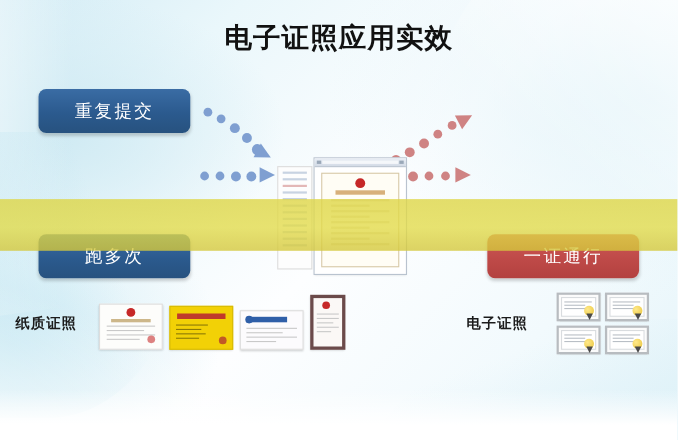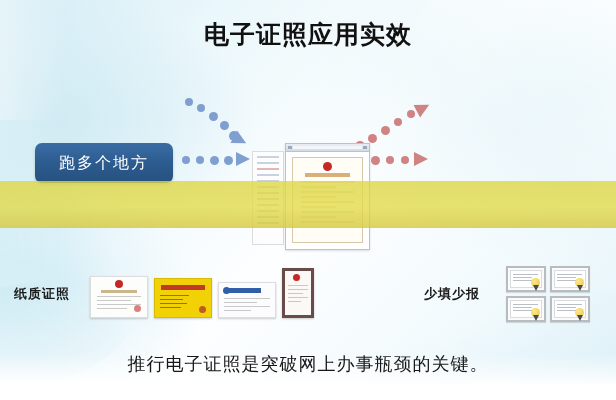--- a/index.html
+++ b/index.html
@@ -134,22 +134,24 @@
 <div id="stage">
 
   <div class="swoosh sw1"></div>
   <div class="swoosh sw2"></div>
   <div class="swoosh sw3"></div>
   <div class="swoosh sw4"></div>
   <div class="swoosh sw5"></div>
 
   <div id="title">电子证照应用实效</div>
 
-  <div class="box blue r2">跑多个地方</div>
-
+  <div class="box blue r1">重复提交</div>
+  <div class="box blue r3">跑多次</div>
+
+  <div class="box red r3">一证通行</div>
 
   <div class="dotpath" id="connectors">
       <div class="dot b" style="left: 185px; top: 98px; width: 8px; height: 8px;"></div>
       <div class="dot b" style="left: 197px; top: 104px; width: 8px; height: 8px;"></div>
       <div class="dot b" style="left: 208.5px; top: 111.5px; width: 9px; height: 9px;"></div>
       <div class="dot b" style="left: 219.5px; top: 120.5px; width: 9px; height: 9px;"></div>
       <div class="dot b" style="left: 229px; top: 131px; width: 10px; height: 10px;"></div>
       <div class="arrowhead" style="left: 233px; top: 133px; border-top: 7px solid transparent; border-bottom: 7px solid transparent; border-left: 14px solid rgb(127, 159, 209); transform: rotate(28deg);"></div>
       <div class="dot b" style="left: 182px; top: 156px; width: 8px; height: 8px;"></div>
       <div class="dot b" style="left: 196px; top: 156px; width: 8px; height: 8px;"></div>
@@ -238,21 +240,21 @@
     <div class="pcert p4">
       <div class="pseal" style="left:8px;top:3px;width:7px;height:7px;"></div>
       <div class="pline" style="left:3px;right:3px;top:14px;"></div>
       <div class="pline" style="left:3px;right:3px;top:18px;"></div>
       <div class="pline" style="left:3px;right:8px;top:22px;"></div>
       <div class="pline" style="left:3px;right:3px;top:26px;"></div>
       <div class="pline" style="left:3px;right:10px;top:30px;"></div>
     </div>
   </div>
 
-  <div class="blabel" id="elec-label">少填少报</div>
+  <div class="blabel" id="elec-label">电子证照</div>
   <div id="elec-icons">
     <div class="ecert">
         <div class="inner"></div>
         <div class="el" style="top:6px;right:6px;"></div>
         <div class="el" style="top:9px;right:12px;"></div>
         <div class="el" style="top:12px;right:8px;"></div>
         <div class="eseal"></div>
         <div class="ribbon"></div>
       </div>
     <div class="ecert">
@@ -275,15 +277,14 @@
         <div class="inner"></div>
         <div class="el" style="top:6px;right:6px;"></div>
         <div class="el" style="top:9px;right:12px;"></div>
         <div class="el" style="top:12px;right:8px;"></div>
         <div class="eseal"></div>
         <div class="ribbon"></div>
       </div>
   </div>
 
   <div class="bottom-fade"></div>
-  <div id="caption">推行电子证照是突破网上办事瓶颈的关键。</div>
 
 </div>
 
 </body></html>

